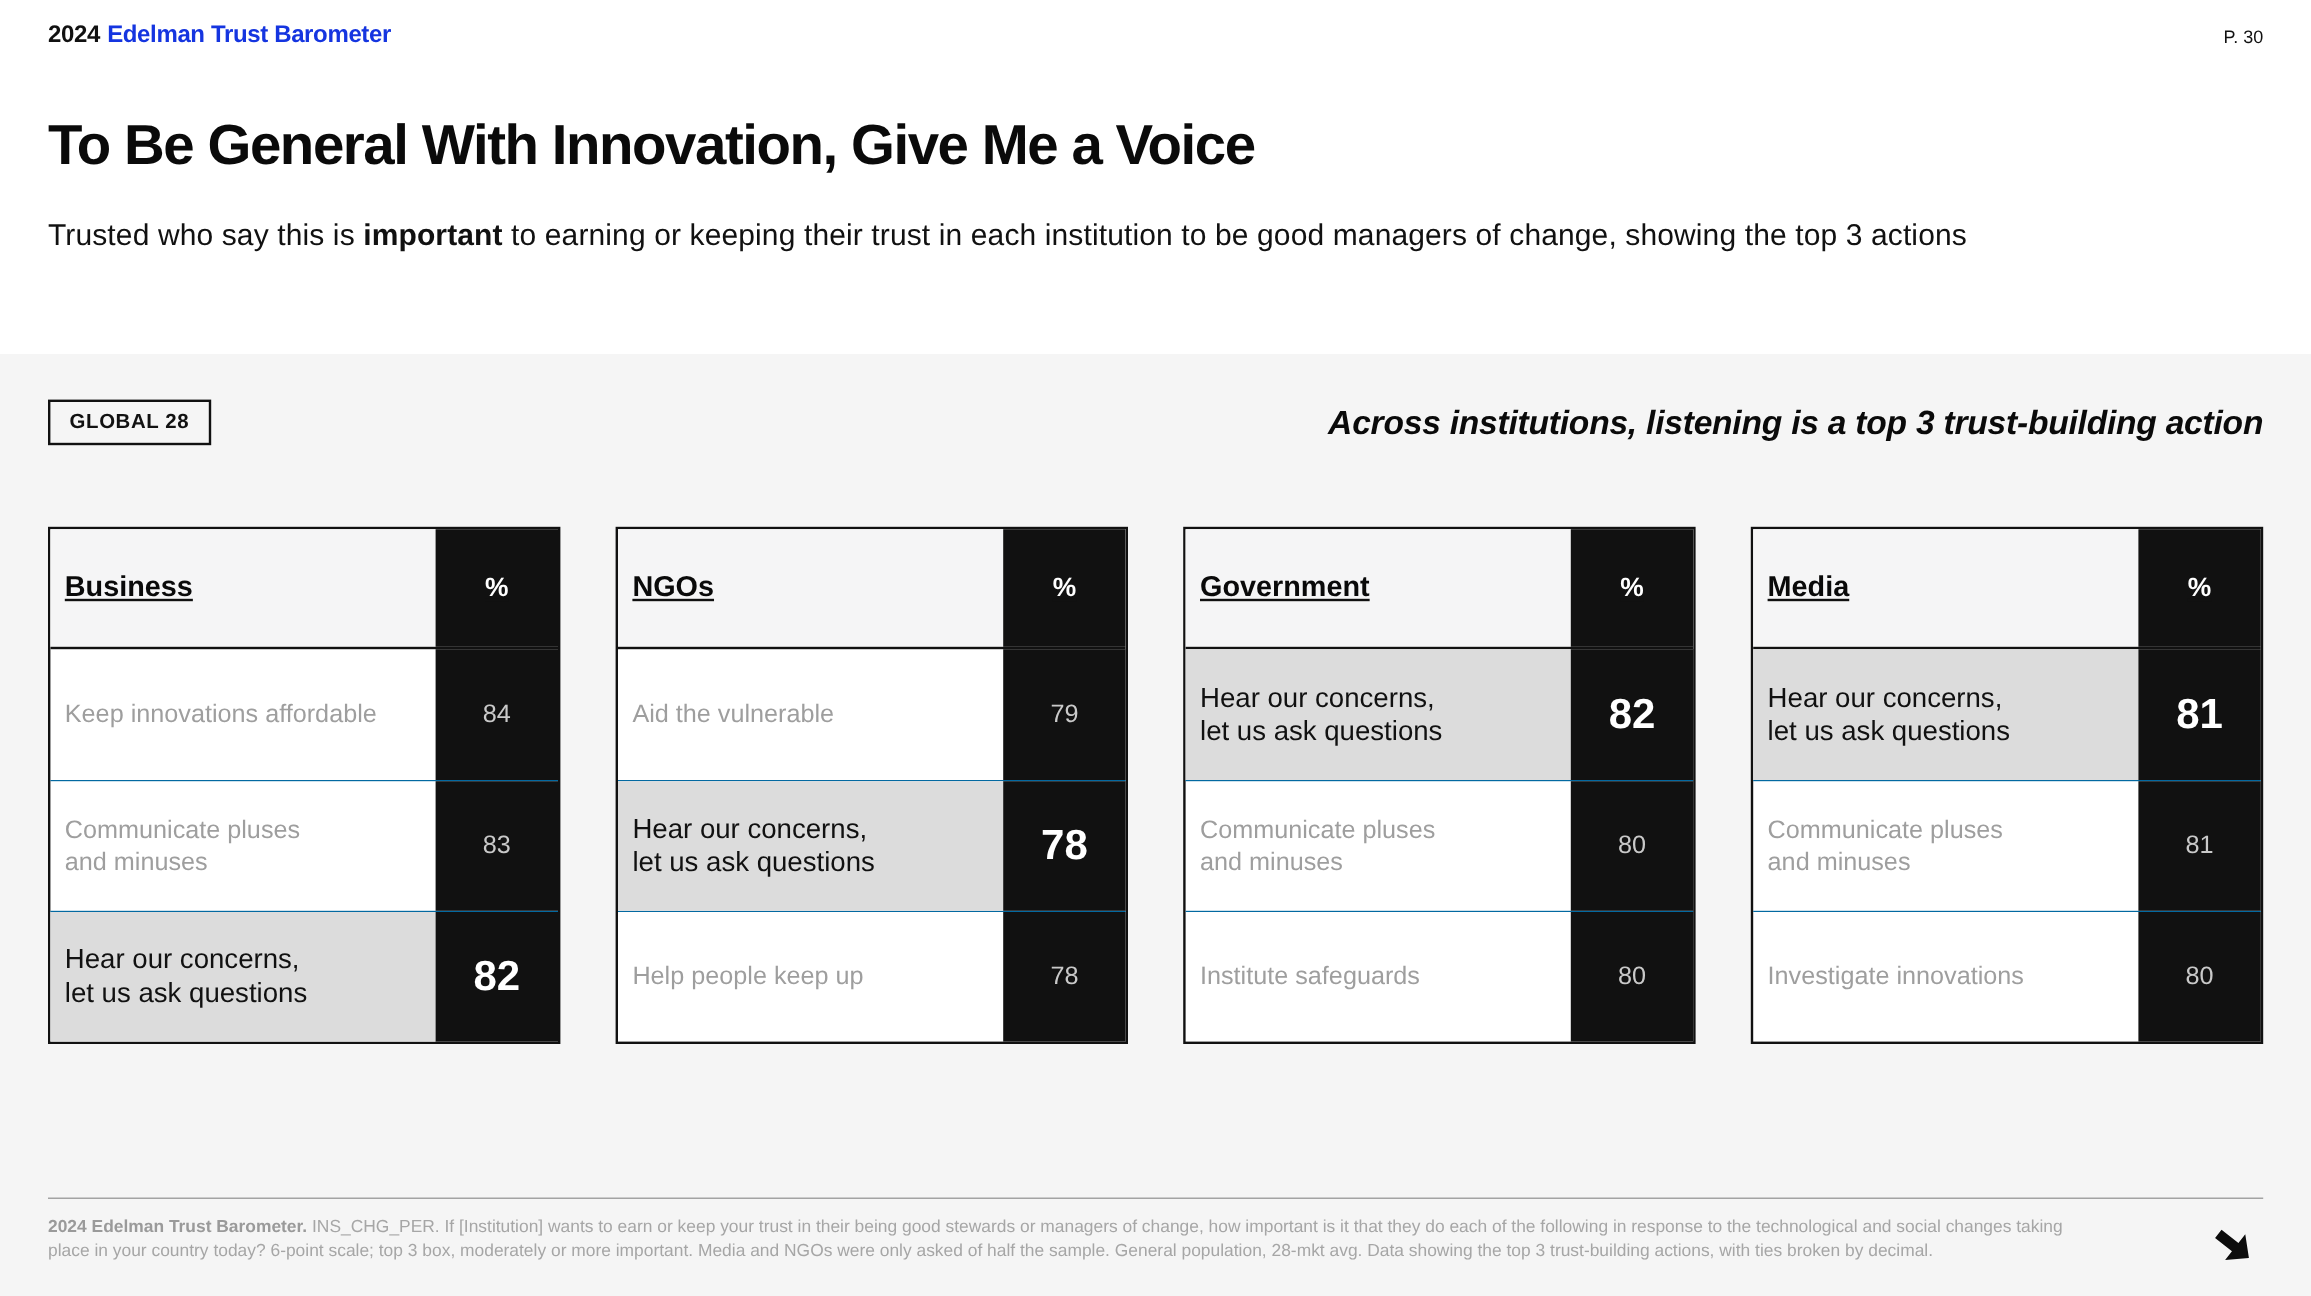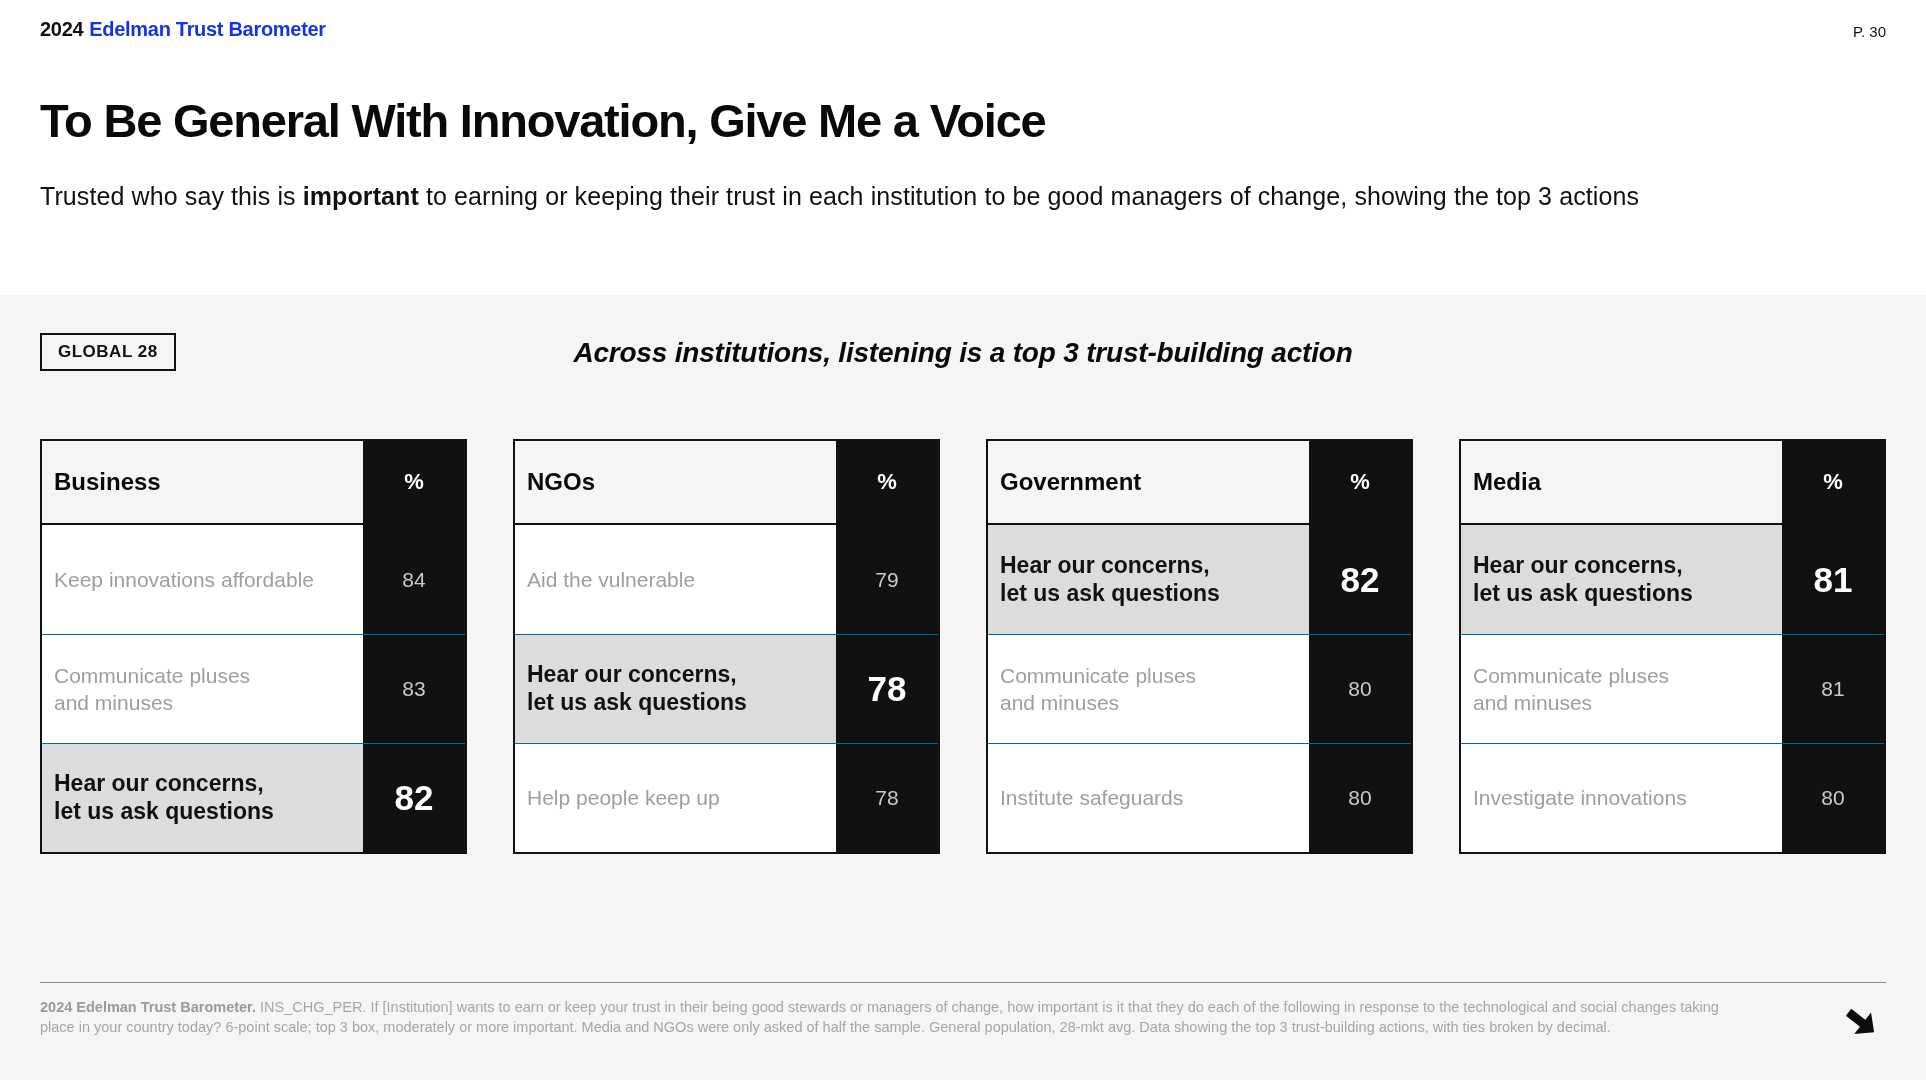--- a/index.html
+++ b/index.html
@@ -50,21 +50,21 @@
     position: absolute; left: 0; top: 0;
     border: 2px solid #111111;
     padding: 7px 16px;
     font-size: 17px;
     font-weight: 700;
     letter-spacing: 0.5px;
     color: #111111;
     background: transparent;
   }
   .headline {
-    text-align: center;
+    text-align: right;
     font-size: 28px;
     font-weight: 700;
     font-style: italic;
     letter-spacing: -0.2px;
     padding-top: 4px;
     color: #0a0a0a;
   }
 
   
   .tables {
@@ -72,23 +72,24 @@
     display: grid;
     grid-template-columns: repeat(4, 1fr);
     gap: 46px;
   }
   .inst-table {
     border: 2px solid #111111;
     background: #ffffff;
   }
   .t-header, .t-row { display: flex; }
   .t-header {
-    height: 84px;
+    height: 100px;
     background: #f5f5f6;
     border-bottom: 2px solid #111111;
+    text-decoration: underline;
   }
   .t-row { height: 109px; }
   .t-row + .t-row { border-top: 1px solid #0369a1; }
 
   .t-label {
     flex: 1;
     display: flex;
     align-items: center;
     padding-left: 12px;
     padding-right: 8px;
@@ -104,21 +105,21 @@
 
   .t-header .t-label { font-size: 24px; font-weight: 700; color: #0a0a0a; }
   .t-header .t-value { font-size: 22px; font-weight: 700; color: #ffffff; }
 
   .t-row .t-label { font-size: 21px; color: #9e9e9e; line-height: 1.3; }
   .t-row .t-value { font-size: 21px; color: #c9c9c9; }
 
   .t-row.hl .t-label {
     background: #dcdcdc;
     color: #111111;
-    font-weight: 700;
+    font-weight: 400;
     font-size: 23px;
     line-height: 1.2;
   }
   .t-row.hl .t-value { font-size: 35px; font-weight: 700; color: #ffffff; }
 
   
   .footer-rule {
     margin-top: 128px;
     border-top: 1px solid #8f8f8f;
   }

